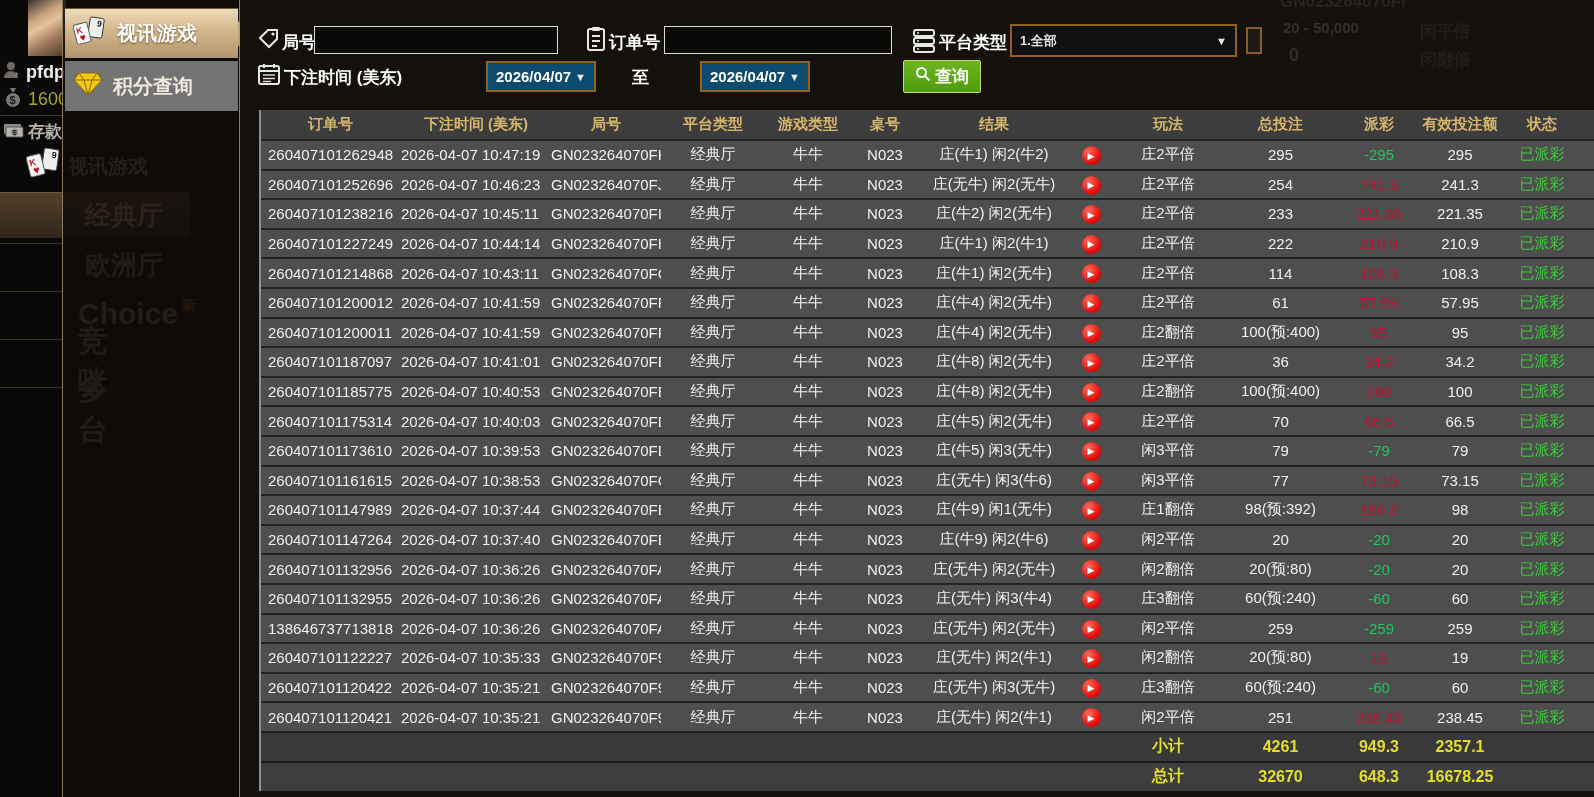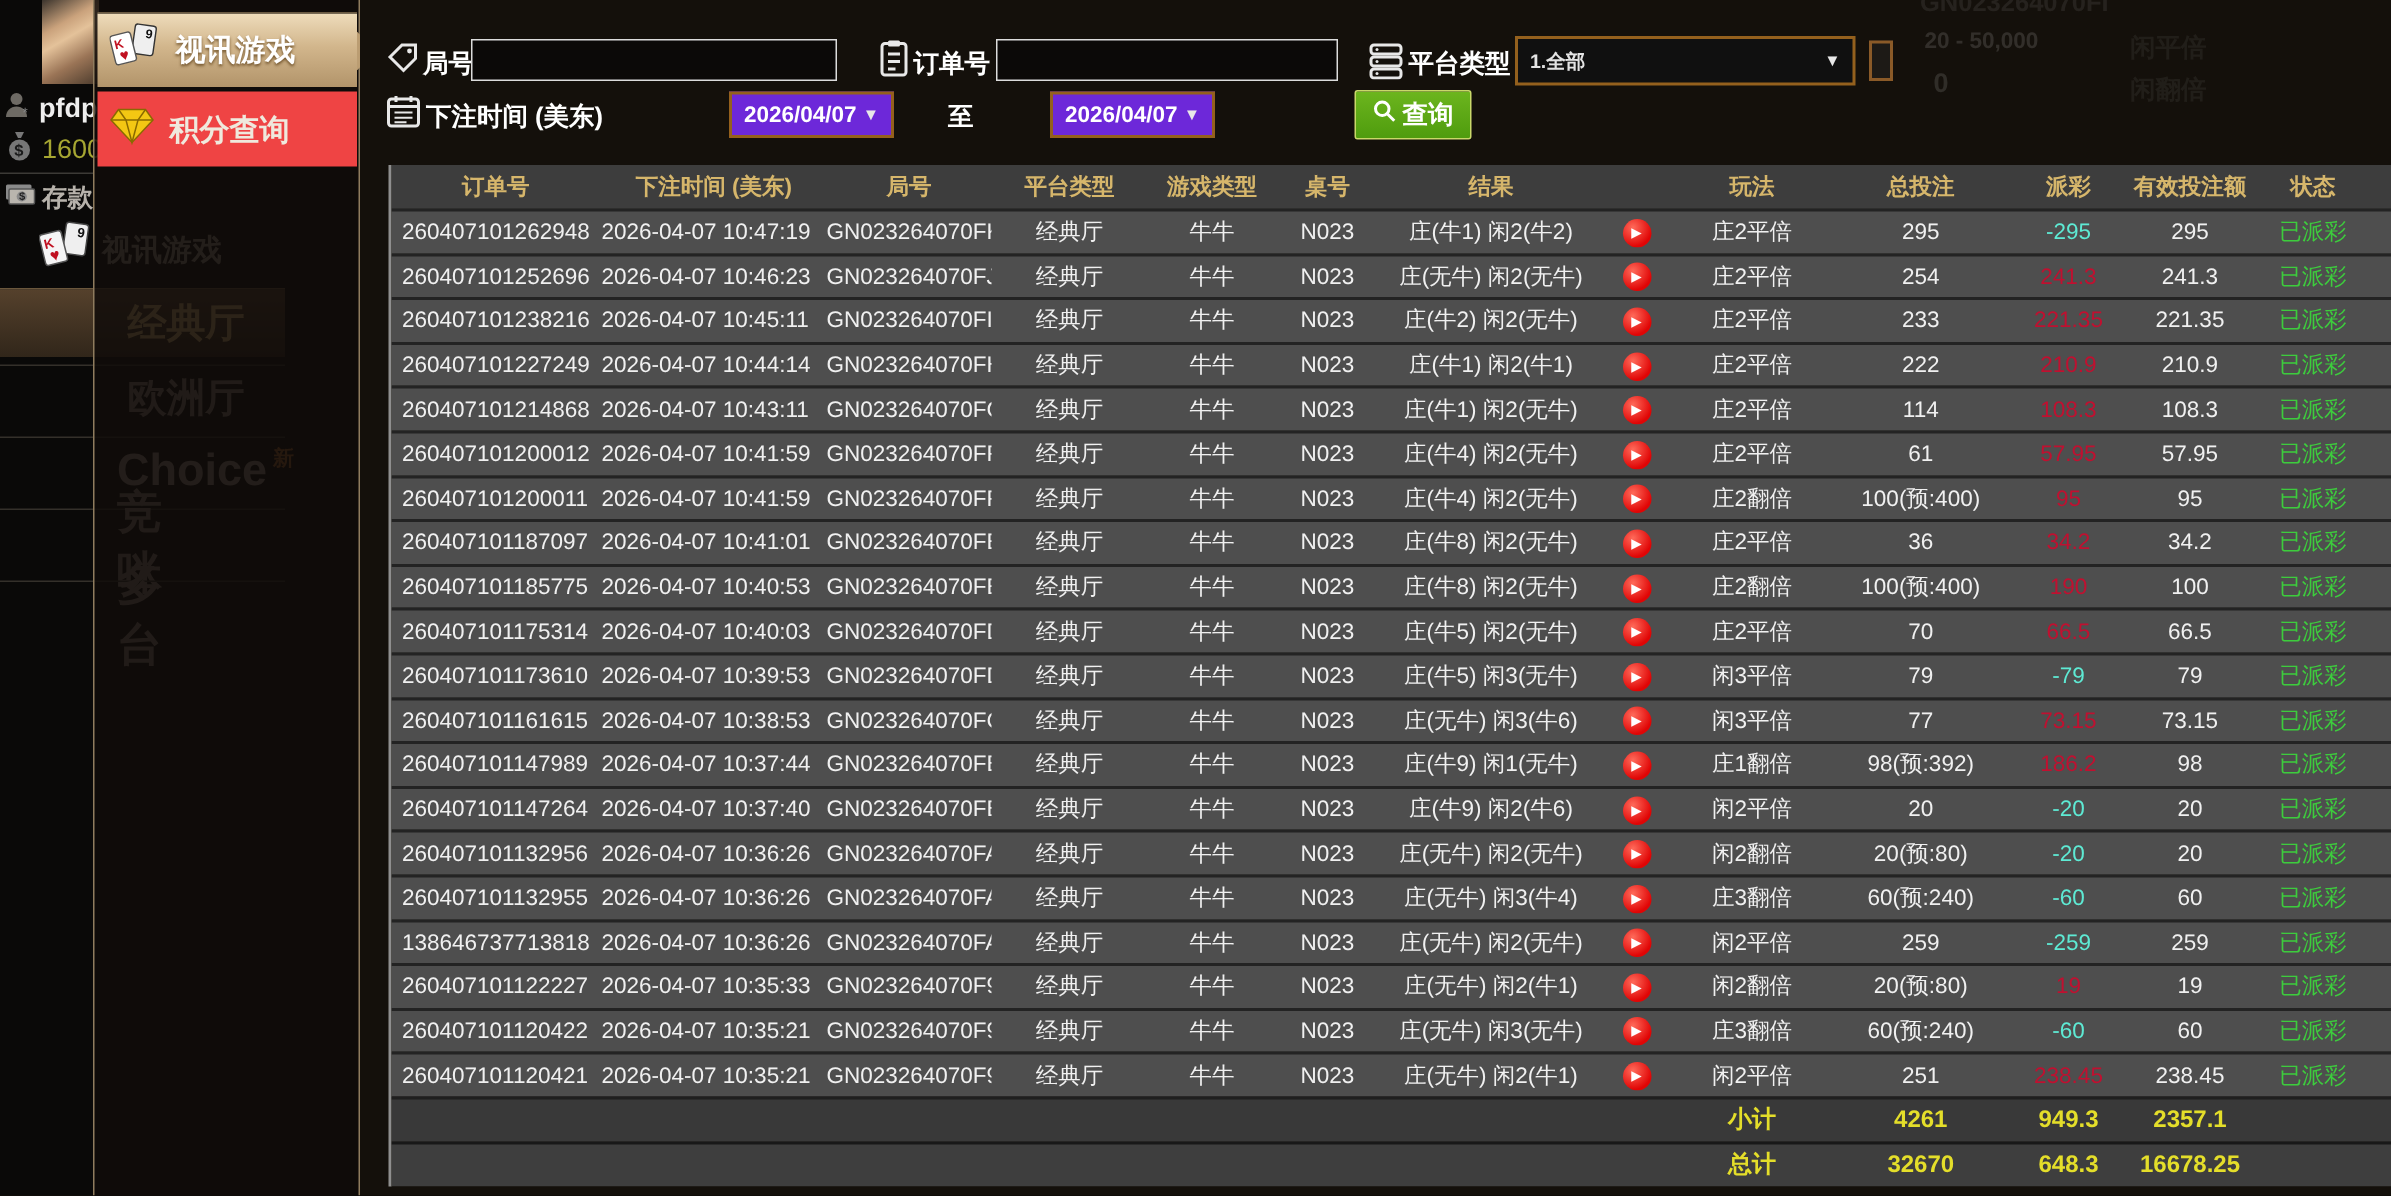--- a/index.html
+++ b/index.html
@@ -28,21 +28,21 @@
   .bgm-2 { top:291px; height:44px; font-size:30px; padding-left:78px; color:#8a8178;}
   .bgm-2 sup { font-size:14px; color:#9a5c28; margin-left:4px; transform:translateY(-8px);}
   .bgm-3 { top:339px; height:44px; font-size:30px; padding-left:78px; letter-spacing:36px;}
   .bgm-4 { top:387px; height:44px; font-size:30px; padding-left:78px; letter-spacing:36px;}
 
   
   #overlay { position:absolute; left:62px; top:0; width:1532px; height:797px; z-index:2;
              background:rgba(16,12,9,0.85); border-left:1px solid #8f7c5e; }
   #menu-col { position:absolute; left:0; top:0; width:177px; height:797px;
               border-right:1px solid #8f7c5e; }
-  .menu-item { position:absolute; left:2px; width:173px; height:50px; background:#ef4444;
+  .menu-item { position:absolute; left:2px; width:173px; height:50px; background:#737373;
                display:flex; align-items:center; gap:10px; padding-left:8px; cursor:pointer; }
   .menu-item .mlabel { font-size:20px; font-weight:bold; color:#efe9dd; }
   #menu-item-0 { top:8px; background:linear-gradient(180deg,#eedcbb 0%,#d2b68c 45%,#b2946a 100%);
                  border-top:1px solid #6a5a42; }
   #menu-item-0 .mlabel { color:#ffffff; text-shadow:0 1px 2px rgba(90,60,20,.8); }
   #menu-item-0::after { content:""; position:absolute; right:-12px; top:12px; width:12px; height:26px;
                  background:#bb9d72; clip-path:polygon(0 0,100% 50%,0 100%); }
   #menu-item-1 { top:61px; }
   #menu-item-2 { top:115px; }
 
@@ -52,21 +52,21 @@
   .ficon { position:absolute; }
   .tinput { position:absolute; height:28px; background:#0b0908; border:1px solid #dcdcdc;
             color:#ffffff; font-size:15px; padding:0 6px; outline:none; }
   #round-input { left:74px; top:26px; width:244px; }
   #order-input { left:424px; top:26px; width:228px; }
   .dropdown { position:absolute; border:2px solid #94601d; display:flex; align-items:center;
               justify-content:space-between; padding:0 8px; cursor:pointer; }
   #platform-select { left:770px; top:24px; width:227px; height:33px; background:#101010; }
   #platform-select .dval { color:#e3e3e3; font-size:13px;font-weight:bold; }
   .caret { color:#e8e8e8; font-size:11px; }
-  .date-select { background:#6d28d9; height:31px; width:110px; top:61px; }
+  .date-select { background:#0c4a6e; height:31px; width:110px; top:61px; }
   .date-select .dval { color:#ffffff; font-size:15px; font-weight:bold; }
   #date-from { left:246px; }
   #date-to { left:460px; }
   #to-label { left:392px; top:66px; }
   #query-btn { position:absolute; left:663px; top:60px; width:78px; height:33px;
                background:linear-gradient(180deg,#6cb51e,#4f9c0e); border:1px solid #c9d86a;
                border-radius:2px; display:flex; align-items:center; justify-content:center; gap:4px;
                color:#ffffff; font-weight:bold; font-size:17px; cursor:pointer; }
 
   .faint { position:absolute; color:rgba(255,255,255,0.12); font-weight:bold; white-space:nowrap; }
@@ -82,21 +82,21 @@
   .thead { height:29px; background:#3d3d3d; color:#d6b66b; font-weight:bold; font-size:15px; }
   .drow  { height:29.6px; background:#4e4e4e; border-top:2px solid #232323;
            color:#f0f0f0; font-size:15px; }
   .frow  { height:30px; font-weight:bold; font-size:16px; color:#e4de2a; }
   #subtotal-row   { background:#393939; border-top:2px solid #1f1f1f; }
   #grandtotal-row { background:#3e3e3e; border-top:2px solid #181818; }
   .cell { overflow:hidden; white-space:nowrap; text-align:center; }
   .c-order { text-align:left; padding-left:7px; }
   .c-time  { text-align:left; padding-left:8px; }
   .pay-red   { color:#c01030; }
-  .pay-green { color:#5eead4; }
+  .pay-green { color:#22c55e; }
   .st-green  { color:#3dcc3d; }
   .play-btn { display:inline-flex; width:19px; height:19px; border-radius:50%;
       background:radial-gradient(circle at 35% 30%,#ff6a5a,#e00505 70%);
       color:#ffffff; font-size:9px; align-items:center; justify-content:center; cursor:pointer; }
 </style>
 </head>
 <body>
 
 <div id="bg-sidebar">
   <div class="avatar"></div>

